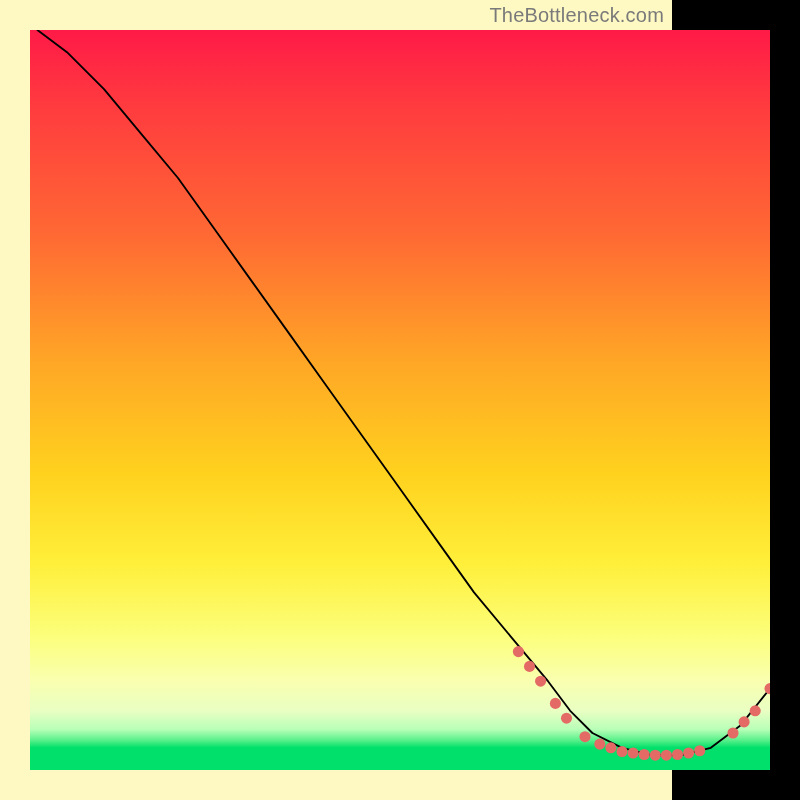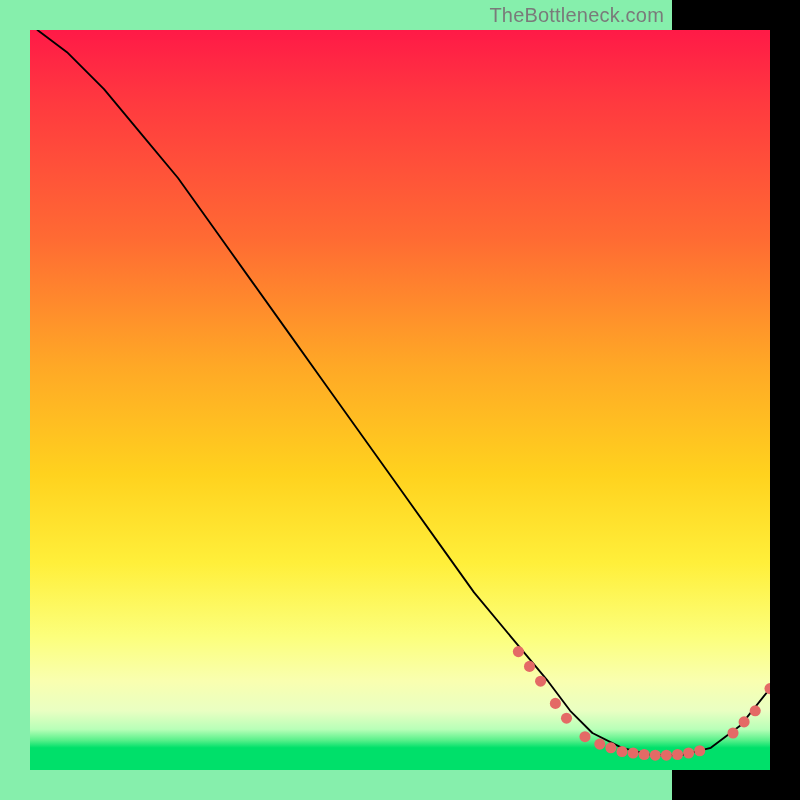--- a/index.html
+++ b/index.html
@@ -8,21 +8,21 @@
     width: 800px;
     height: 800px;
     background: #000;
     overflow: hidden;
     font-family: Arial, Helvetica, sans-serif;
   }
   .stage {
     position: relative;
     width: 672px;
     height: 800px;
-    background: #86efac;
+    background: #fef9c3;
   }
   .plot {
     position: absolute;
     left: 30px;
     top: 30px;
     width: 740px;
     height: 740px;
   }
   .gradient {
     position: absolute;

